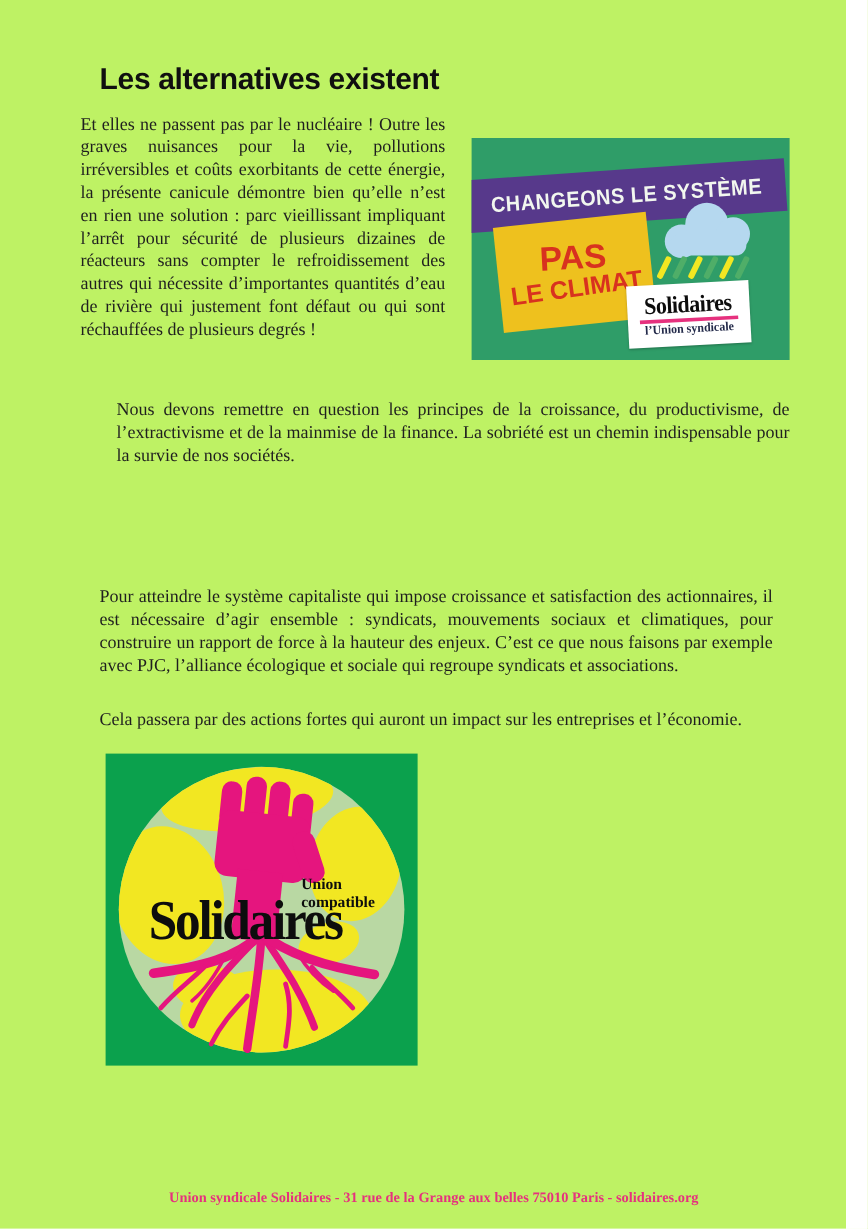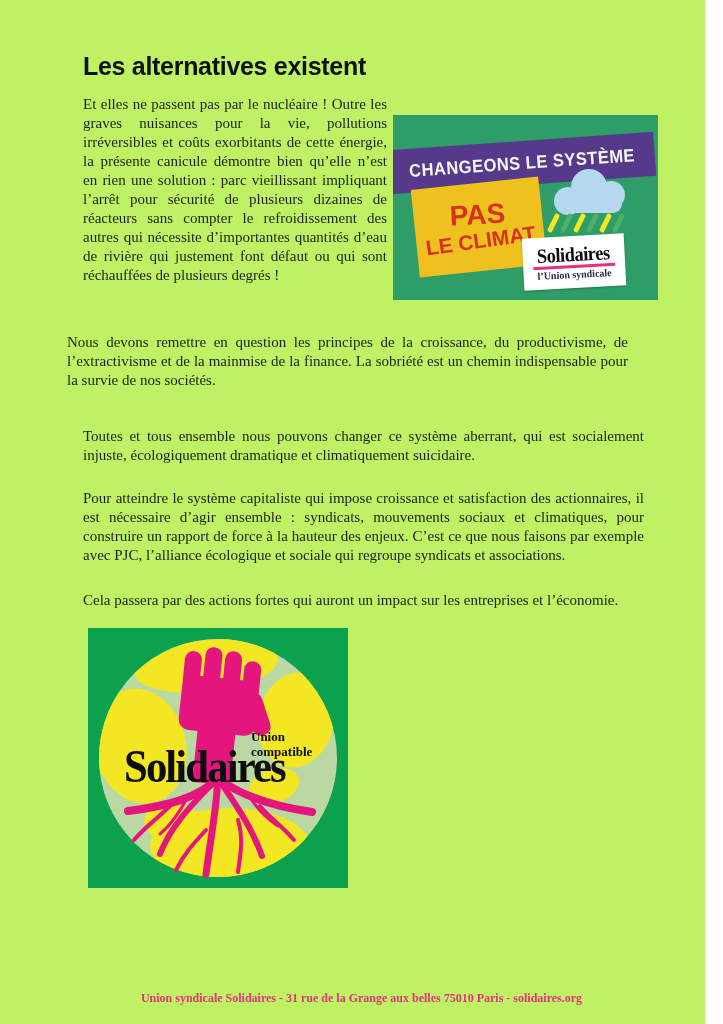--- a/index.html
+++ b/index.html
@@ -28,22 +28,22 @@
   }
   h2.subtitle{
     position:absolute;left:83px;top:386px;margin:0;
     font-family:"Liberation Sans",sans-serif;font-weight:800;
     font-size:26px;letter-spacing:-0.3px;color:var(--accent-pink);
   }
   p.body{
     margin:0;position:absolute;font-size:15px;line-height:19px;
     text-align:justify;color:var(--text-black);
   }
-  .col1{left:83px;top:95px;width:304px;}
-  .p2{left:67px;top:333px;width:561px;}
+  .col1{left:67px;top:95px;width:304px;}
+  .p2{left:97px;top:333px;width:561px;}
   .p3{left:83px;top:427px;width:561px;}
   .p4{left:83px;top:489px;width:561px;}
   .p5{left:83px;top:591px;width:561px;}
 
   
   .poster{
     position:absolute;left:393px;top:115px;width:265px;height:185px;
     background:var(--poster-green);overflow:hidden;
   }
   .poster-banner{
@@ -157,21 +157,20 @@
     <div class="logo-box">
       <div class="logo-name">Solidaires</div>
       <div class="logo-line"></div>
       <div class="logo-sub">l’Union syndicale</div>
     </div>
   </div>
 
   <p class="body p2">Nous devons remettre en question les principes de la croissance, du productivisme, de l’extractivisme et de la mainmise de la finance. La sobriété est un chemin indispensable pour la survie de nos sociétés.</p>
 
 
-  <p class="body p3">Toutes et tous ensemble nous pouvons changer ce système aberrant, qui est socialement injuste, écologiquement dramatique et climatiquement suicidaire.</p>
   <p class="body p5">Cela passera par des actions fortes qui auront un impact sur les entreprises et l’économie.</p>
   <p class="body p4">Pour atteindre le système capitaliste qui impose croissance et satisfaction des actionnaires, il est nécessaire d’agir ensemble : syndicats, mouvements sociaux et climatiques, pour construire un rapport de force à la hauteur des enjeux. C’est ce que nous faisons par exemple avec PJC, l’alliance écologique et sociale qui regroupe syndicats et associations.</p>
 
   <div class="globe-card">
     <svg width="260" height="260" viewBox="0 0 260 260">
       <defs>
         <clipPath id="globeClip">
             <circle cx="130" cy="130" r="119"></circle>
           </clipPath>
       </defs>

